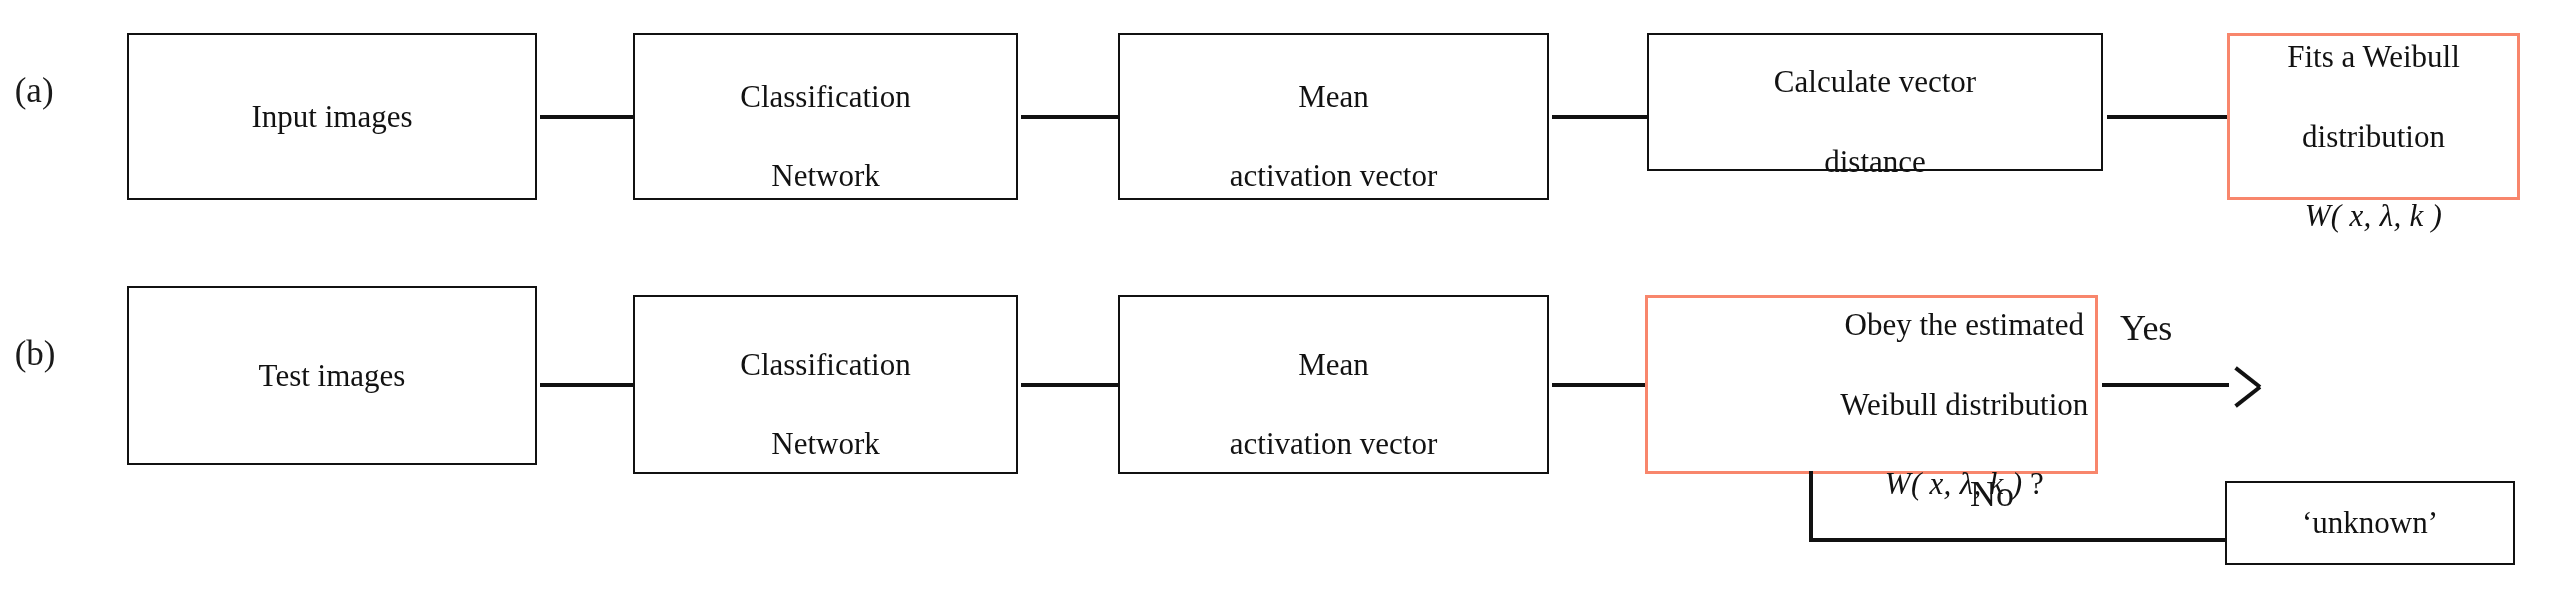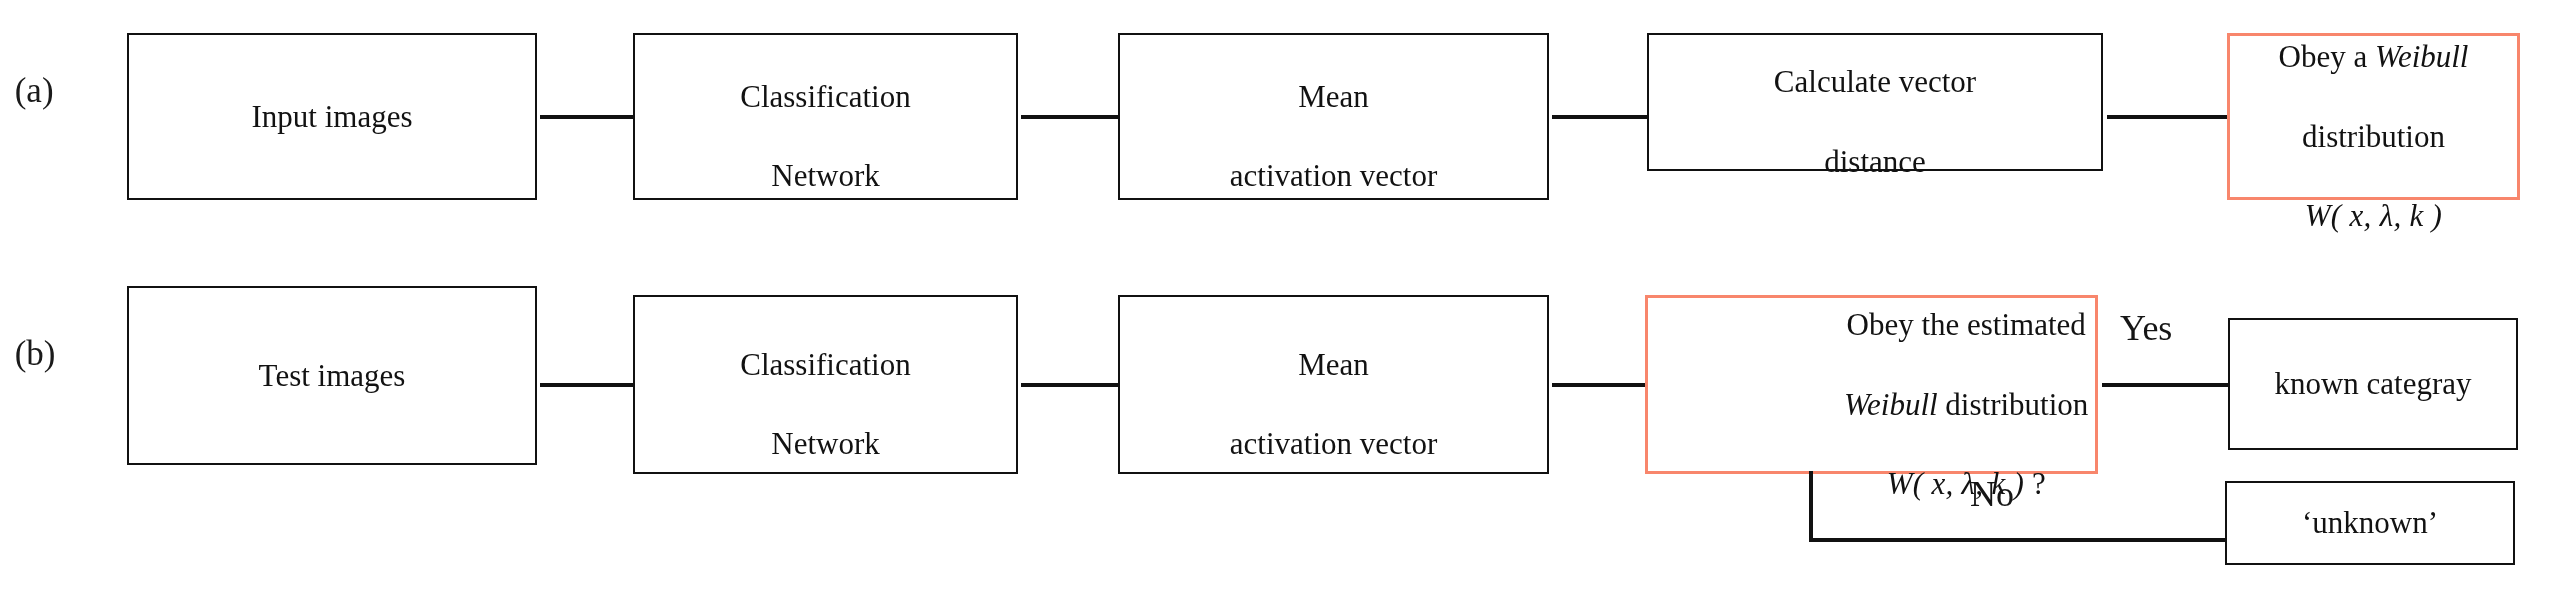--- a/index.html
+++ b/index.html
@@ -45,21 +45,20 @@
     border: 3.3px solid #f8866c;
   }
   .node-text {
     font-size: 31px;
     line-height: 1.28;
     color: #121212;
     font-family: "Liberation Serif", "DejaVu Serif", serif;
     white-space: pre-line;
   }
   .node-text .it {
-    font-style: italic;
   }
   .node-text .math {
     font-style: italic;
     letter-spacing: 0.3px;
   }
 
   
   .arrow-h {
     position: absolute;
     height: 0;
@@ -169,21 +168,21 @@
   <div class="arrow-h" style="left:2107px; top:117px; width:120px;">
     <div class="shaft" style="width:120px;"></div>
     <div class="head" style="left:120px;">
       <div class="chev up"></div>
       <div class="chev down"></div>
     </div>
   </div>
 
   <div class="node accent" style="left:2227px; top:33px; width:293px; height:167px;">
     <div class="node-text">
-      <span>Obey  a </span><span class="it">Weibull</span><br>
+      <span>Fits  a </span><span class="it">Weibull</span><br>
       <span>distribution</span><br>
       <span class="math">W</span><span class="math">( x, λ, k )</span>
     </div>
   </div>
 
   <div class="panel-label" style="left:14.7px; top:336px;">(b)</div>
 
   <div class="node" style="left:127px; top:286px; width:410px; height:179px;">
     <div class="node-text">Test images</div>
   </div>
@@ -237,23 +236,20 @@
   <div class="branch-label" style="left:2120px; top:310px;">Yes</div>
 
   <div class="arrow-h" style="left:2102px; top:385px; width:127px;">
     <div class="shaft" style="width:127px;"></div>
     <div class="head" style="left:127px;">
       <div class="chev up"></div>
       <div class="chev down"></div>
     </div>
   </div>
 
-  <div class="node" style="left:2228px; top:318px; width:290px; height:132px;">
-    <div class="node-text">known categray</div>
-  </div>
 
   <div class="elbow-v" style="left:1809px; top:471px; height:71px;"></div>
 
   <div class="elbow-h" style="left:1809px; top:538px; width:416px;"></div>
 
   <div class="arrow-h" style="left:2158px; top:540px; width:67px;">
     <div class="shaft" style="width:67px;"></div>
     <div class="head" style="left:67px;">
       <div class="chev up"></div>
       <div class="chev down"></div>

